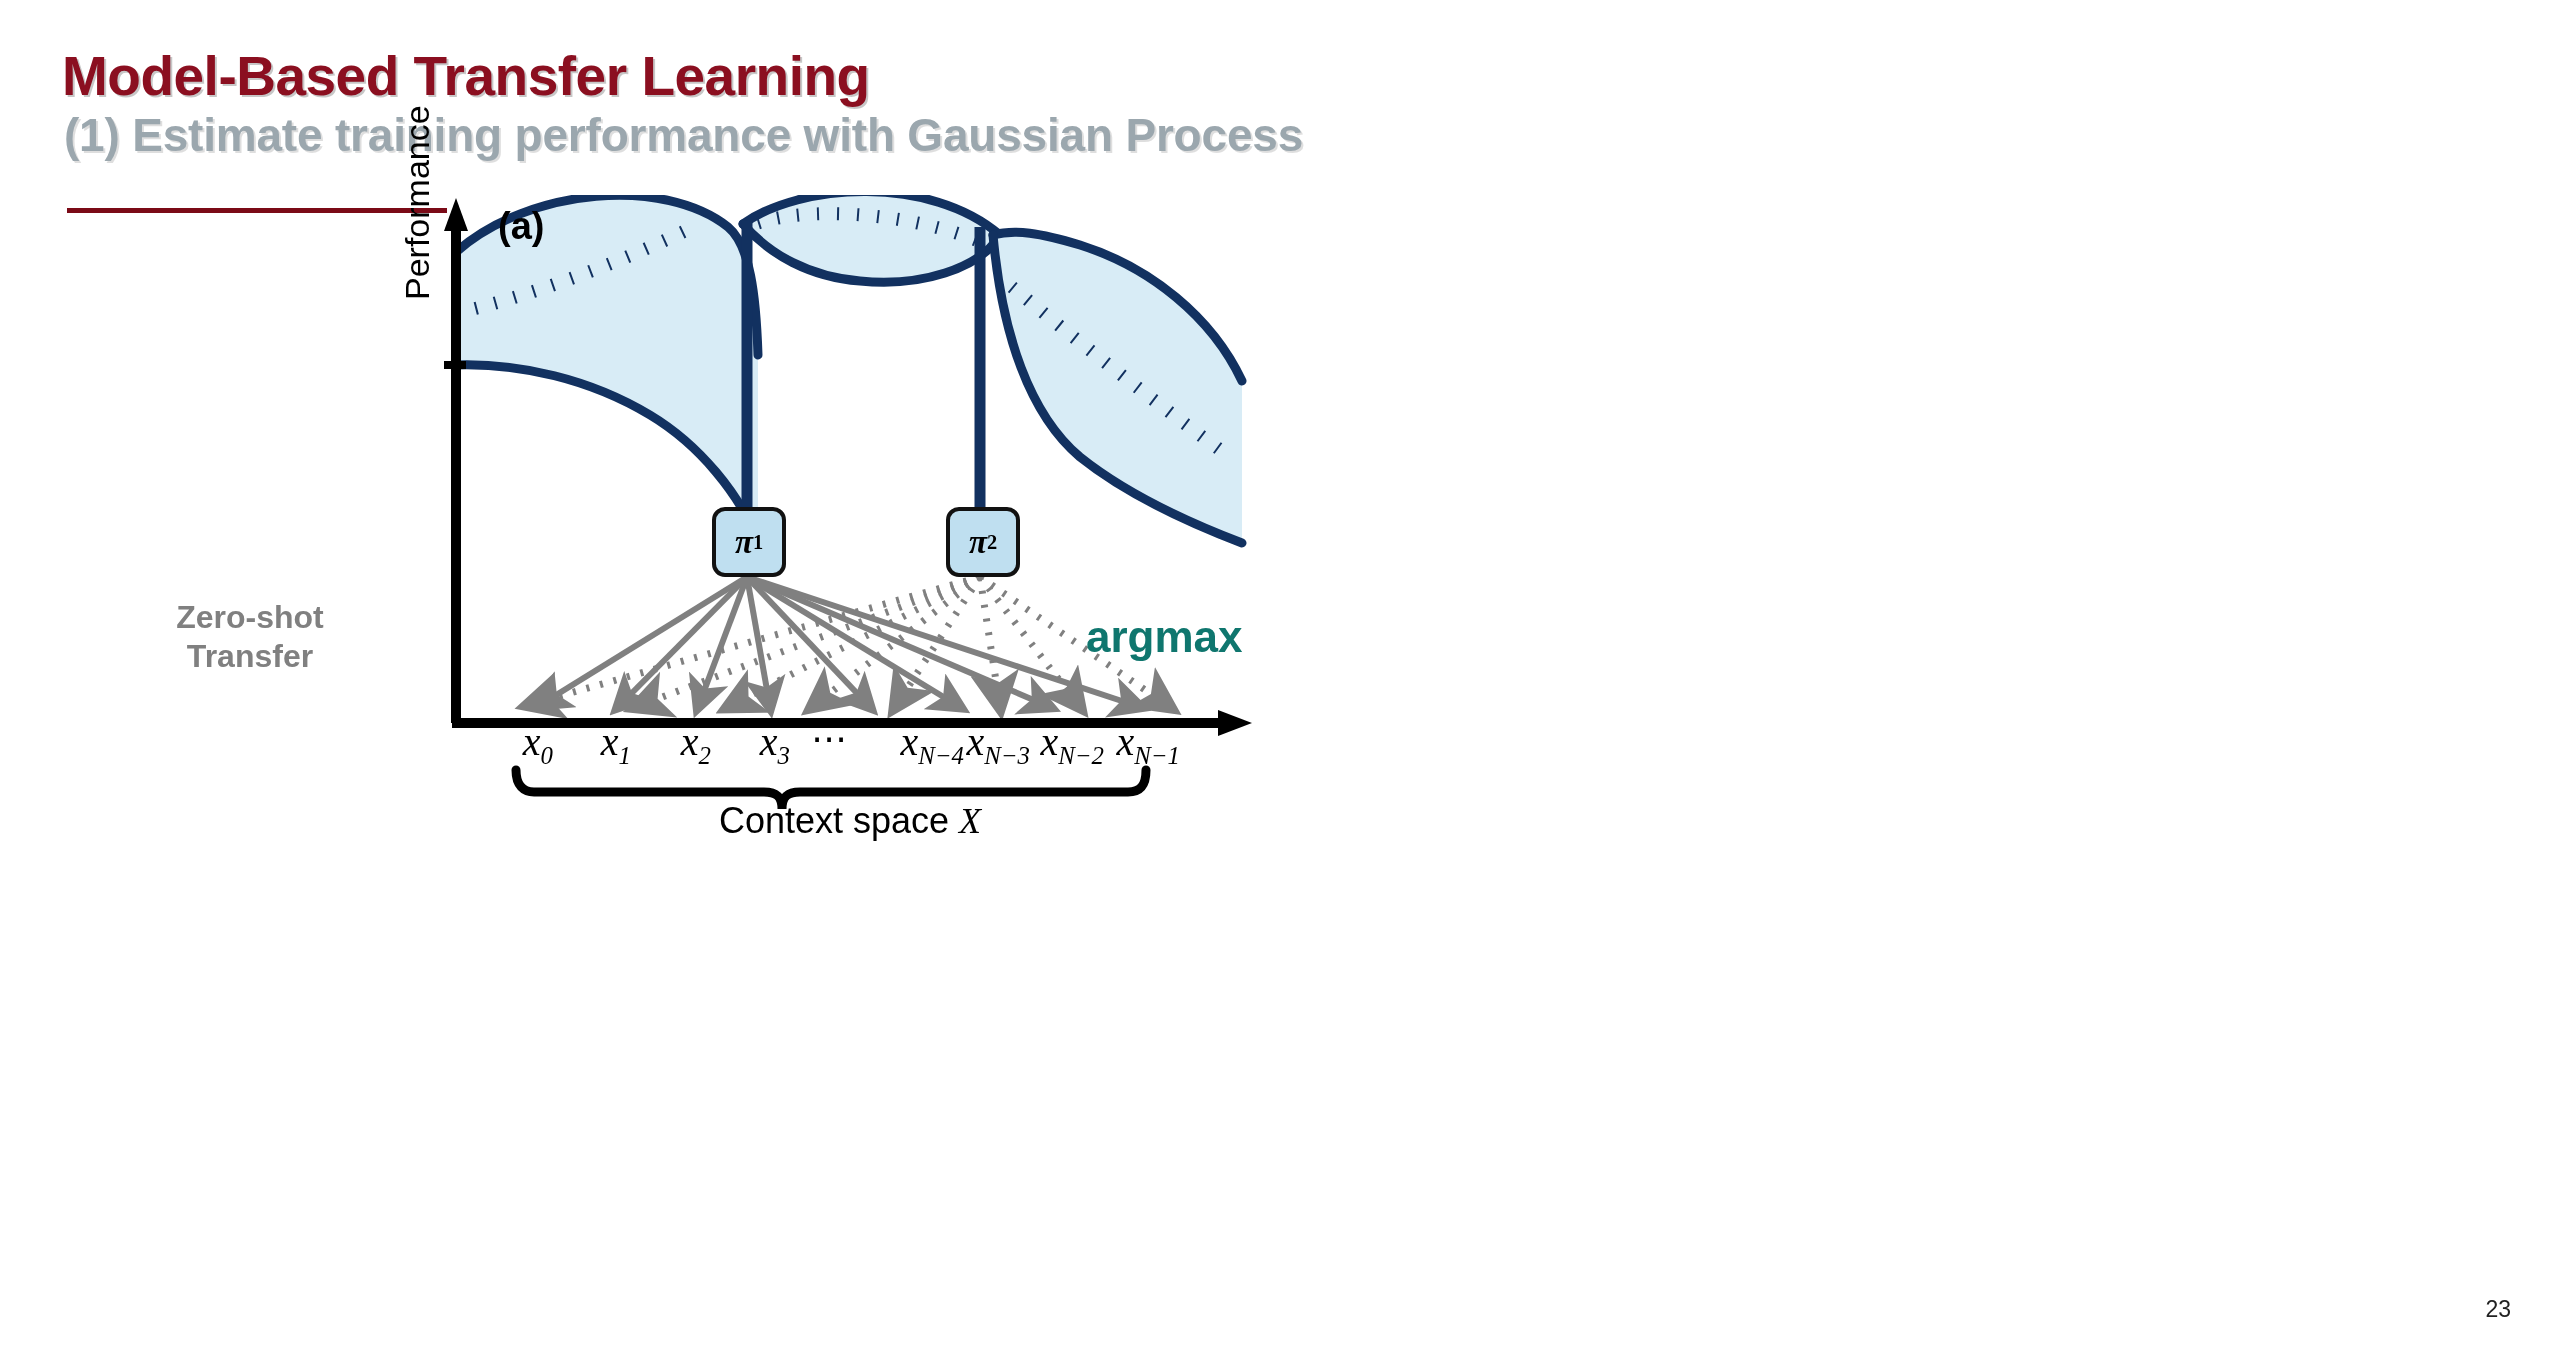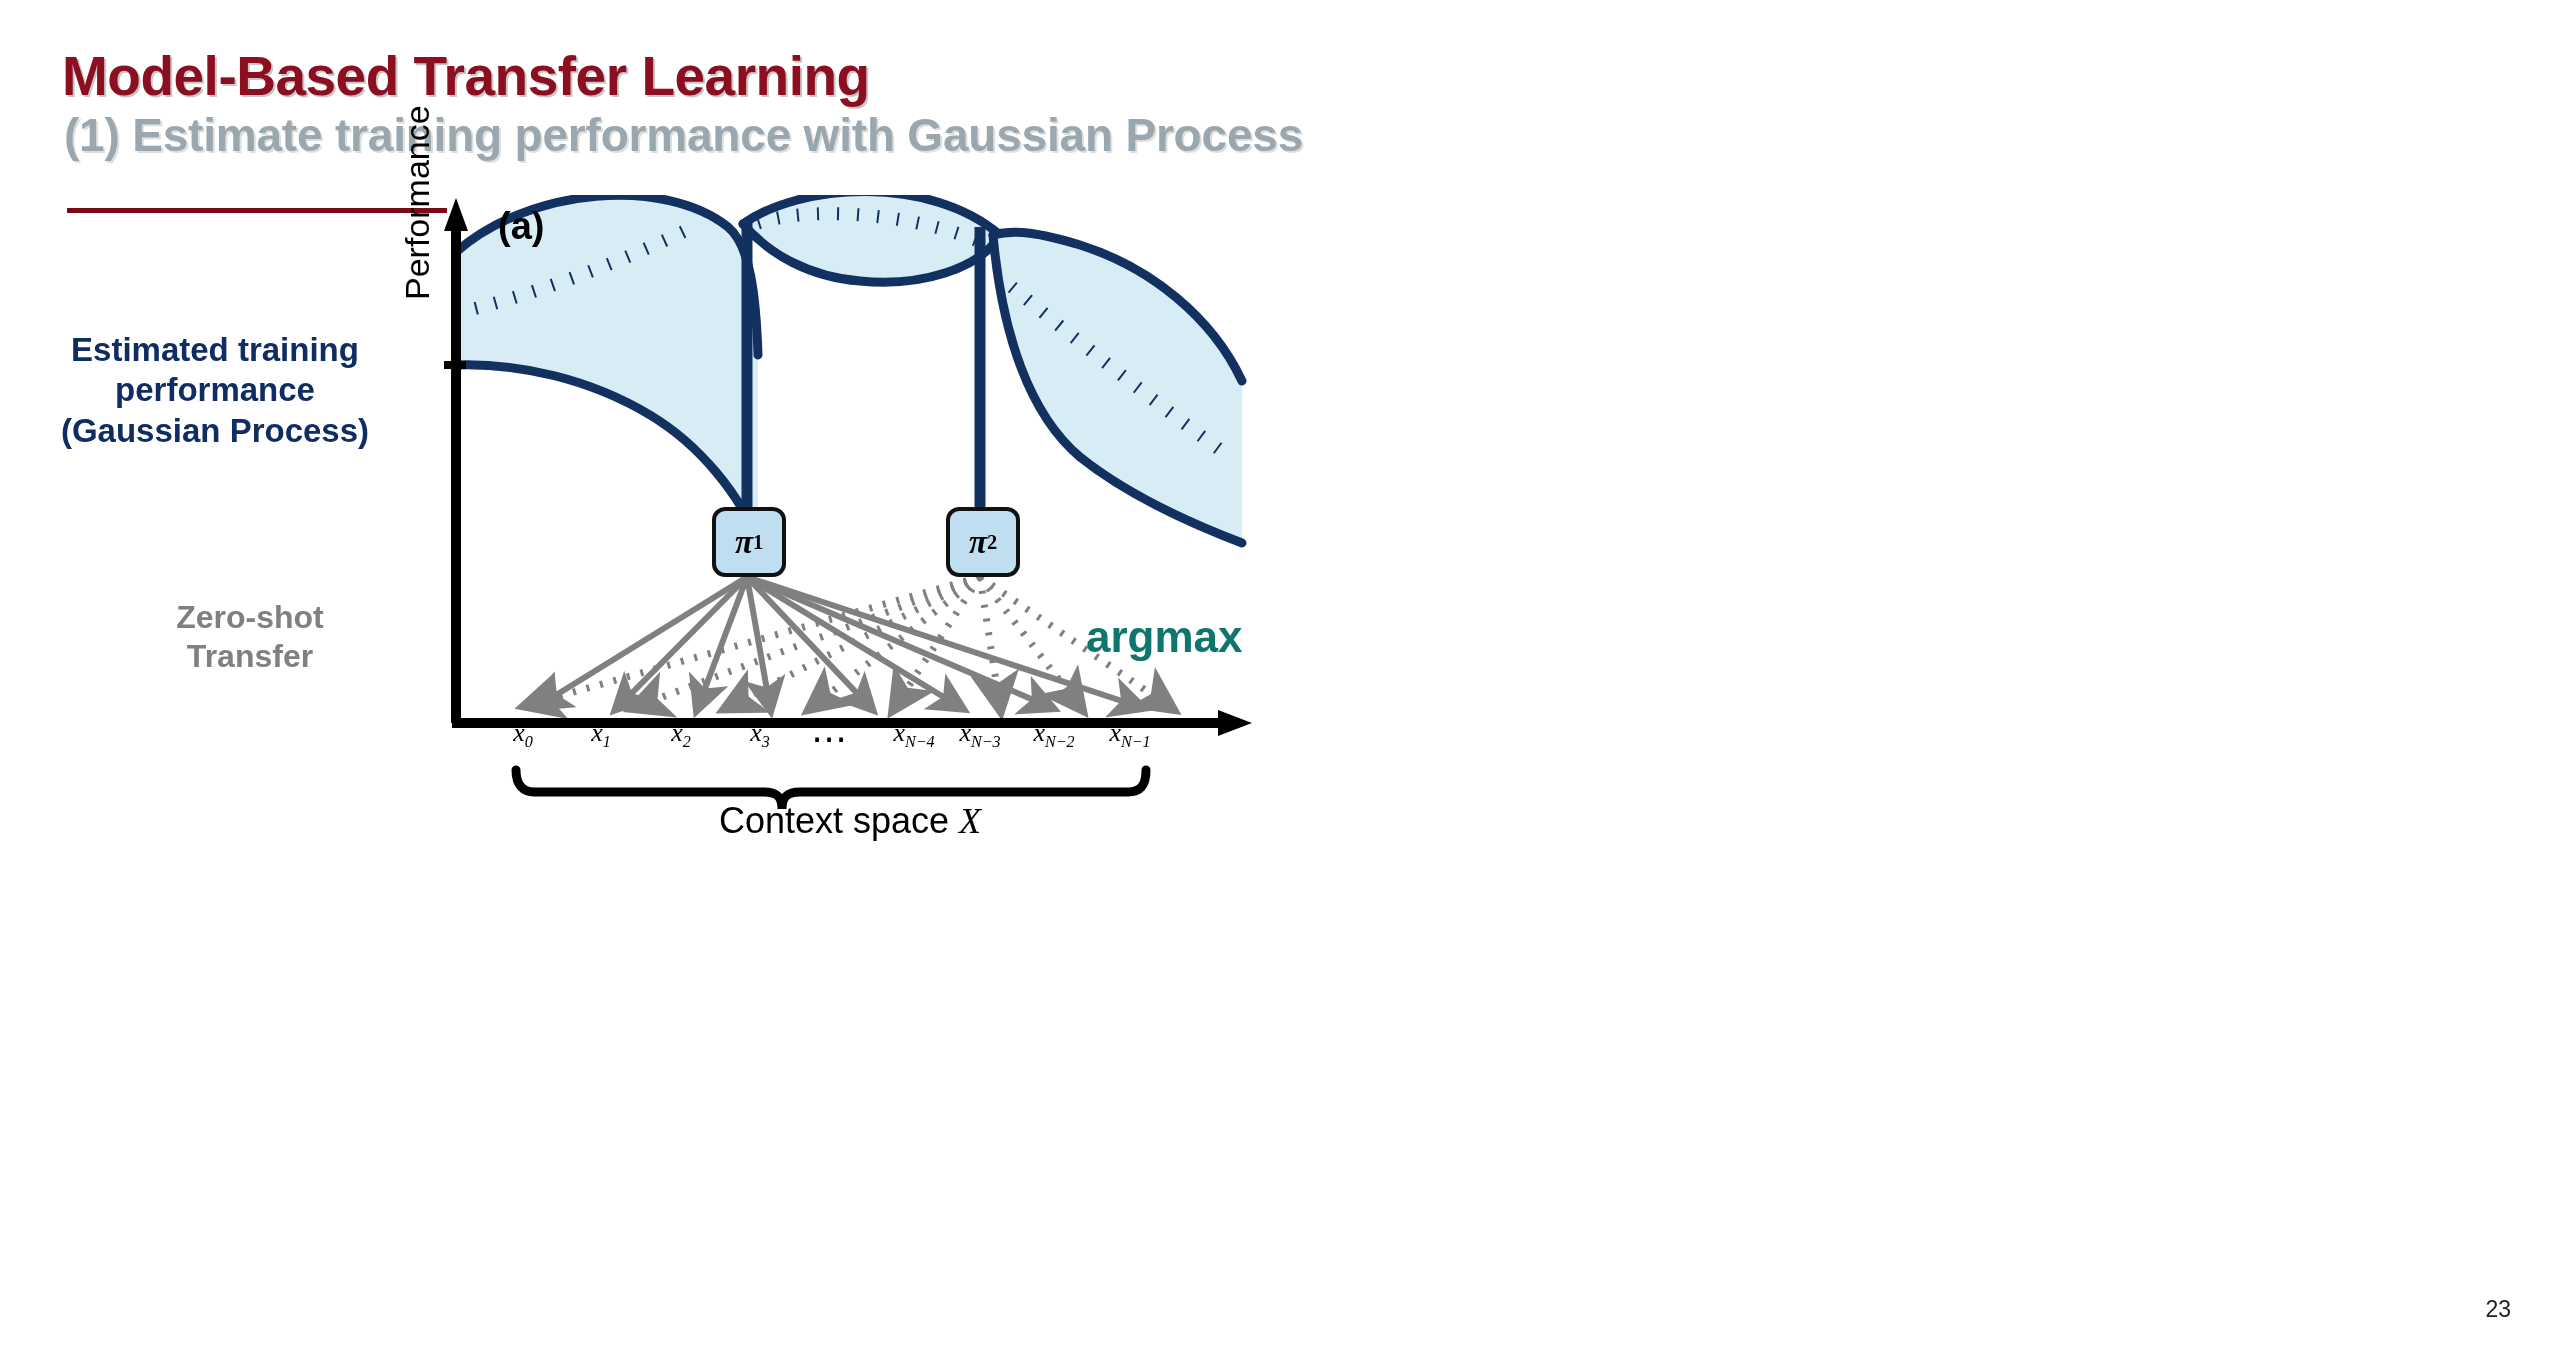--- a/index.html
+++ b/index.html
@@ -64,22 +64,22 @@
     display:flex;align-items:center;justify-content:center;
     font-family:"Liberation Serif","DejaVu Serif",serif;
     font-size:33px;font-weight:bold;font-style:italic;color:#000;
   }
   #pi1-box{left:712px;top:507px;}
   #pi2-box{left:946px;top:507px;}
 
   .xtick{
     position:absolute;top:718px;
     font-family:"Liberation Serif","DejaVu Serif",serif;
-    font-style:italic;font-size:26px;color:#000;
-    text-align:center;white-space:nowrap;
+    font-style:italic;font-size:40px;color:#000;
+    text-align:right;white-space:nowrap;
   }
   .xtick sub{font-size:0.62em;font-style:italic;}
   #ellipsis{
     position:absolute;top:718px;left:800px;width:60px;text-align:center;
     font-size:36px;color:#000;letter-spacing:2px;
   }
   #context-label{
     position:absolute;left:515px;top:800px;width:670px;text-align:center;
     font-size:36px;color:#000;
   }
@@ -92,25 +92,20 @@
 </style>
 </head>
 <body>
 
 <div class="slide">
 
   <div id="title">Model-Based Transfer Learning</div>
   <div id="subtitle">(1) Estimate training performance with Gaussian Process</div>
   <div id="title-rule"></div>
 
-  <div id="gp-label">
-    <div>Estimated training</div>
-    <div>performance</div>
-    <div>(Gaussian Process)</div>
-  </div>
 
   <div id="zs-label">
     <div>Zero-shot</div>
     <div>Transfer</div>
   </div>
 
   <div id="figure">
     <svg width="820" height="665" viewBox="0 0 820 665" xmlns="http://www.w3.org/2000/svg">
 
       <defs>

